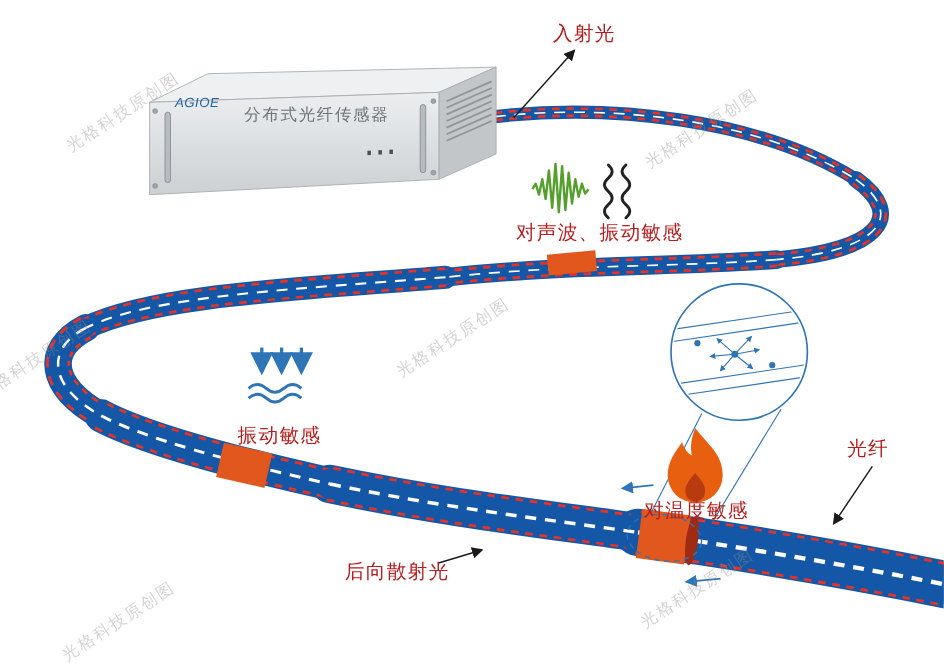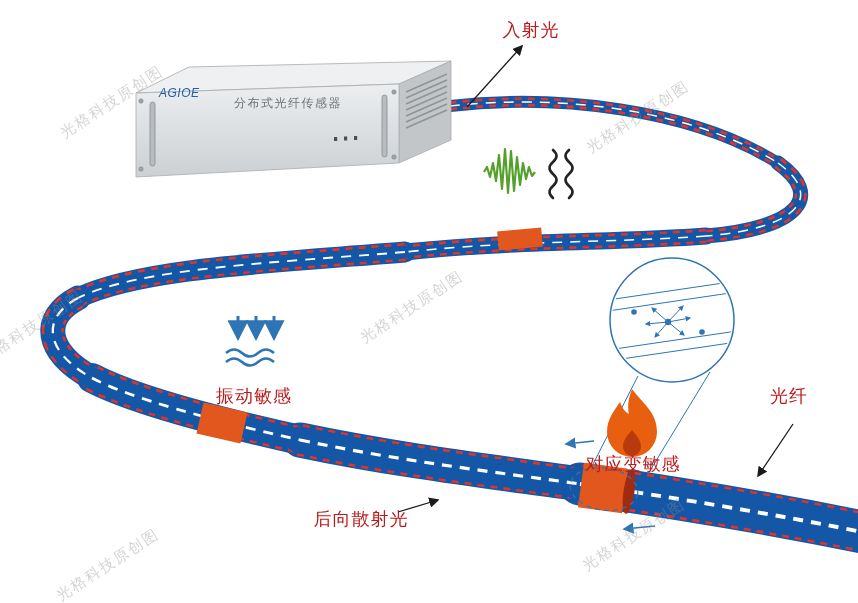--- a/index.html
+++ b/index.html
@@ -13,21 +13,21 @@
     font-size:18px;font-weight:500;color:#b91c1c;white-space:nowrap;
     letter-spacing:1px;
   }
   .brand{
     position:absolute;left:159px;top:86px;
     font-size:12px;font-weight:normal;font-style:italic;color:#1e5fa8;
     letter-spacing:.5px;
   }
   .panel-label{
     position:absolute;left:288px;top:95px;transform:translateX(-50%);
-    font-size:12px;color:#6e7excellent;color:#6e7377;letter-spacing:1.5px;white-space:nowrap;
+    font-size:15px;color:#6e7excellent;color:#6e7377;letter-spacing:1.5px;white-space:nowrap;
   }
   .watermark{
     position:absolute;color:#8e8e8e;opacity:.38;font-size:15px;
     letter-spacing:2px;white-space:nowrap;transform:rotate(-33deg);
     transform-origin:left center;pointer-events:none;
   }
 </style>
 </head>
 <body>
 
@@ -186,23 +186,24 @@
       <line x1="398" y1="512" x2="438" y2="500" stroke="#1a1a1a" stroke-width="1.3" marker-end="url(#ah-black)"></line>
       <line x1="594" y1="441" x2="566" y2="444" stroke="#2e75b6" stroke-width="1.6" marker-end="url(#ah-blue)"></line>
       <line x1="655" y1="526" x2="624" y2="529" stroke="#2e75b6" stroke-width="1.6" marker-end="url(#ah-blue)"></line>
     </g>
   </svg>
 
   <div class="brand">AGIOE</div>
   <div class="panel-label">分布式光纤传感器</div>
 
   <div class="lbl" style="left:531px;top:18px;">入射光</div>
+  <div class="lbl" style="left:545px;top:199px;">对声波、振动敏感</div>
   <div class="lbl" style="left:254px;top:384px;">振动敏感</div>
-  <div class="lbl" style="left:633px;top:452px;">对应变敏感</div>
-  <div class="lbl" style="left:789px;top:384px;">光纤</div>
+  <div class="lbl" style="left:633px;top:452px;">对温度敏感</div>
+  <div class="lbl" style="left:789px;top:396px;">光纤</div>
   <div class="lbl" style="left:361px;top:507px;font-family:Liberation Mono, monospace;">后向散射光</div>
 
   <div class="watermark" style="left:62px;top:125px;">光格科技原创图</div>
   <div class="watermark" style="left:588px;top:140px;">光格科技原创图</div>
   <div class="watermark" style="left:-18px;top:350px;">光格科技原创图</div>
   <div class="watermark" style="left:362px;top:330px;">光格科技原创图</div>
   <div class="watermark" style="left:58px;top:588px;">光格科技原创图</div>
   <div class="watermark" style="left:584px;top:558px;">光格科技原创图</div>
 </div>
 

